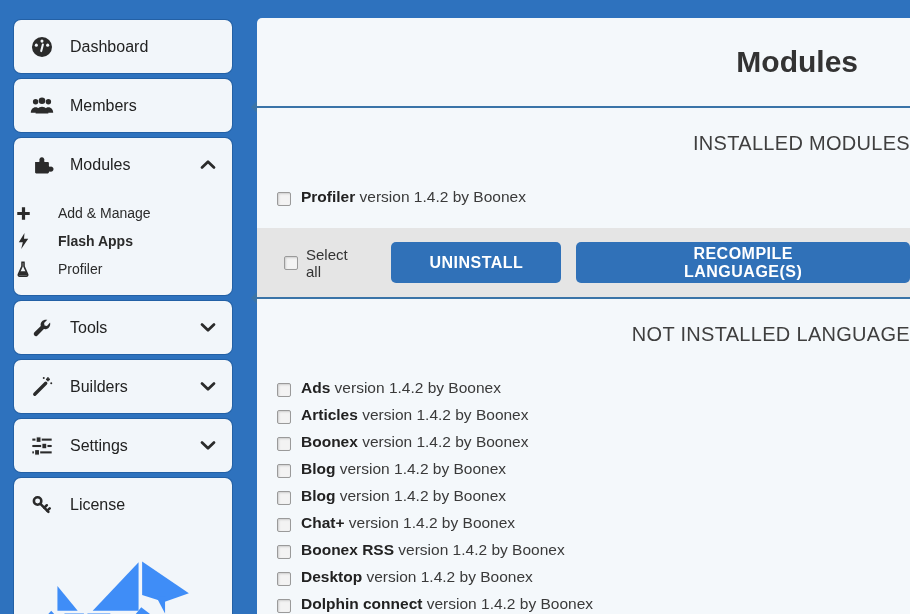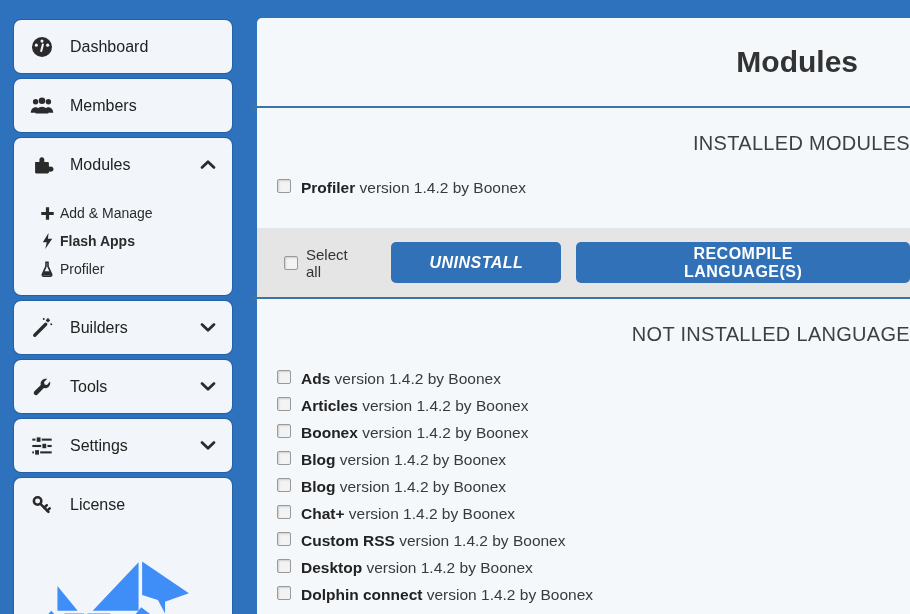--- a/index.html
+++ b/index.html
@@ -8,52 +8,52 @@
   .app { position:relative; width:910px; height:614px; overflow:hidden; }
 
   
   .sidebar { position:absolute; left:14px; top:20px; width:218px; display:flex; flex-direction:column; gap:6px; }
   .nav-card { background:#f2f6fa; border-radius:7px; box-shadow:0 0 0 1px rgba(23,78,140,.5); }
   .nav-main { height:53px; display:flex; align-items:center; padding:0 16px; gap:16px; cursor:pointer; }
   .nav-icon { width:24px; height:24px; display:flex; align-items:center; justify-content:center; flex:0 0 24px; }
   .nav-label { font-size:16px; color:#222; }
   .chev { margin-left:auto; display:flex; align-items:center; }
   .subnav { padding:8px 0 12px 0; }
-  .sub-item { height:28px; display:flex; align-items:center; padding-left:24px; gap:4px; cursor:pointer; }
+  .sub-item { height:28px; display:flex; align-items:center; gap:26px; cursor:pointer; }
   .sub-icon { width:18px; height:18px; display:flex; align-items:center; justify-content:center; flex:0 0 18px; }
   .sub-label { font-size:14px; color:#2b2b2b; }
   .sub-label.bold { font-weight:bold; }
   .license-card { height:210px; overflow:hidden; }
   .logo-wrap { margin:16px 0 0 24px; }
 
   
   .content { position:absolute; left:257px; top:18px; width:653px; height:596px;
              background:#f4f8fb; border-top-left-radius:5px; }
   .hdr { height:88px; display:flex; align-items:center; justify-content:flex-end; padding-right:52px; }
   .hdr h1 { font-size:30px; font-weight:bold; color:#333; }
   .sep { position:relative; height:0; border-top:2px solid #3a74a8; }
   .sep .notch { position:absolute; left:-6px; top:-7px; width:0; height:0;
                 border-top:6px solid transparent; border-bottom:6px solid transparent;
                 border-right:6px solid #3a74a8; }
   .section { padding:24px 0 0 20px; }
   .section-heading { font-size:20px; font-weight:400; color:#3f3f3f; letter-spacing:.3px;text-align:right; }
   .mod-list { margin-top:24px; }
-  .mod-row { display:flex; align-items:flex-start; gap:10px; height:27px; }
+  .mod-row { display:flex; align-items:flex-end; gap:10px; height:27px; }
   .checkbox { width:14px; height:14px; background:#f3f3f3; border:1px solid #9a9a9a;
               border-radius:2px; box-shadow:inset 1px 1px 2px rgba(0,0,0,.15); flex:0 0 14px; cursor:pointer; }
   .mod-text { font-size:15.5px; color:#3a3a3a; }
   .mod-name { font-weight:bold; color:#222; }
 
   .toolbar { margin-top:22px; height:69px; background:#e5e5e5; display:flex; align-items:center; padding-left:27px; }
   .selectall { display:flex; align-items:center; gap:8px; }
   .selectall-label { font-size:15px; color:#333; }
   .btn { height:41px; border:none; border-radius:5px; background:#3071b8; color:#fff;
          font-family:"Liberation Sans", sans-serif; font-size:16px; font-weight:bold;
          letter-spacing:.5px; cursor:pointer; }
-  .btn-uninstall { margin-left:28px; padding:0 38px;font-style:italic; }
+  .btn-uninstall { margin-left:28px; padding:0 38px; }
   .btn-recompile { margin-left:15px; padding:0 60px; }
 </style>
 </head>
 <body>
 
 <div class="app">
 
   <aside class="sidebar">
 
     <div class="nav-card">
@@ -126,44 +126,44 @@
             </svg>
           </span>
           <span class="sub-label">Profiler</span>
         </div>
       </div>
     </div>
 
     <div class="nav-card">
       <div class="nav-main">
         <span class="nav-icon">
+          <svg width="22" height="22" viewBox="0 0 20 20" fill="#2b2b2b">
+            <path d="M17.3 5.1c.5 1.6.1 3.4-1.2 4.7-1.2 1.2-2.9 1.6-4.4 1.2l-6 6a2 2 0 0 1-2.8-2.8l6-6C8.4 6.7 8.9 5 10.1 3.8c1.3-1.3 3.1-1.7 4.7-1.2L11.9 5.5l.4 2.2 2.2.4z"></path>
+          </svg>
+        </span>
+        <span class="nav-label">Tools</span>
+        <span class="chev">
+          <svg width="16" height="11" viewBox="0 0 16 11" fill="none" stroke="#2b2b2b" stroke-width="2.8" stroke-linecap="round" stroke-linejoin="round">
+            <path d="M2 2.6 L8 8.2 L14 2.6"></path>
+          </svg>
+        </span>
+      </div>
+    </div>
+
+    <div class="nav-card">
+      <div class="nav-main">
+        <span class="nav-icon">
           <svg width="22" height="22" viewBox="0 0 20 20">
             <path d="M3.4 16.6 L13.4 6.6" stroke="#2b2b2b" stroke-width="3" stroke-linecap="round"></path>
             <path d="M15.4 1.2v3.6 M13.6 3h3.6" stroke="#2b2b2b" stroke-width="1.5"></path>
             <circle cx="11.6" cy="1.9" r=".9" fill="#2b2b2b"></circle>
             <circle cx="18.4" cy="6.6" r=".9" fill="#2b2b2b"></circle>
           </svg>
         </span>
         <span class="nav-label">Builders</span>
-        <span class="chev">
-          <svg width="16" height="11" viewBox="0 0 16 11" fill="none" stroke="#2b2b2b" stroke-width="2.8" stroke-linecap="round" stroke-linejoin="round">
-            <path d="M2 2.6 L8 8.2 L14 2.6"></path>
-          </svg>
-        </span>
-      </div>
-    </div>
-
-    <div class="nav-card">
-      <div class="nav-main">
-        <span class="nav-icon">
-          <svg width="22" height="22" viewBox="0 0 20 20" fill="#2b2b2b">
-            <path d="M17.3 5.1c.5 1.6.1 3.4-1.2 4.7-1.2 1.2-2.9 1.6-4.4 1.2l-6 6a2 2 0 0 1-2.8-2.8l6-6C8.4 6.7 8.9 5 10.1 3.8c1.3-1.3 3.1-1.7 4.7-1.2L11.9 5.5l.4 2.2 2.2.4z"></path>
-          </svg>
-        </span>
-        <span class="nav-label">Tools</span>
         <span class="chev">
           <svg width="16" height="11" viewBox="0 0 16 11" fill="none" stroke="#2b2b2b" stroke-width="2.8" stroke-linecap="round" stroke-linejoin="round">
             <path d="M2 2.6 L8 8.2 L14 2.6"></path>
           </svg>
         </span>
       </div>
     </div>
 
     <div class="nav-card">
       <div class="nav-main">
@@ -280,21 +280,21 @@
             <span class="mod-text"><b class="mod-name">Blog</b> <span>version 1.4.2 by Boonex</span></span>
           </div>
 
           <div class="mod-row">
             <span class="checkbox"></span>
             <span class="mod-text"><b class="mod-name">Chat+</b> <span>version 1.4.2 by Boonex</span></span>
           </div>
 
           <div class="mod-row">
             <span class="checkbox"></span>
-            <span class="mod-text"><b class="mod-name">Custom RSS</b> <span>version 1.4.2 by Boonex</span></span>
+            <span class="mod-text"><b class="mod-name">Boonex RSS</b> <span>version 1.4.2 by Boonex</span></span>
           </div>
 
           <div class="mod-row">
             <span class="checkbox"></span>
             <span class="mod-text"><b class="mod-name">Desktop</b> <span>version 1.4.2 by Boonex</span></span>
           </div>
 
           <div class="mod-row">
             <span class="checkbox"></span>
             <span class="mod-text"><b class="mod-name">Dolphin connect</b> <span>version 1.4.2 by Boonex</span></span>

